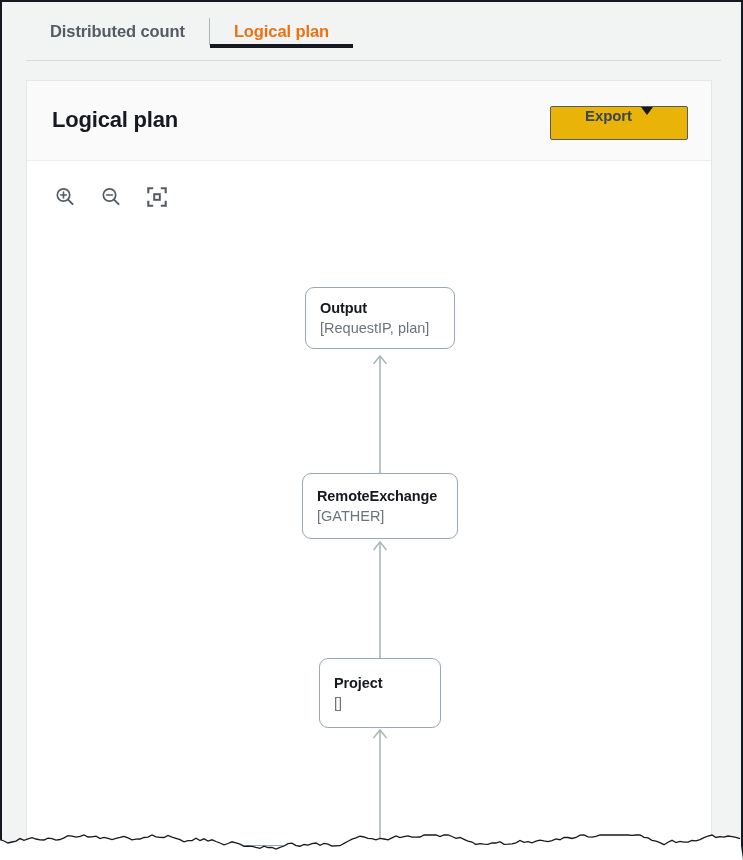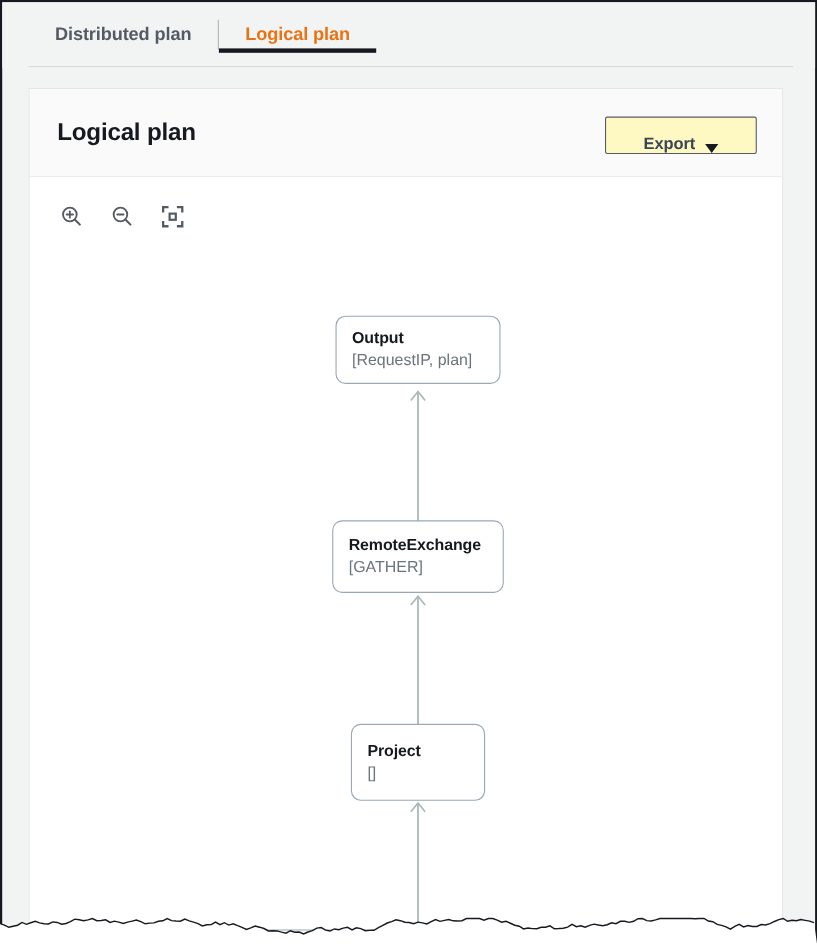--- a/index.html
+++ b/index.html
@@ -113,25 +113,25 @@
     color: #16191f;
     letter-spacing: -0.2px;
   }
   #export-button {
     position: absolute;
     right: 23px;
     top: 25px;
     height: 34px;
     min-width: 138px;
     box-sizing: border-box;
-    background: #fef9c3;
+    background: #eab308;
     border: 1px solid #545b64;
     border-radius: 2px;
     display: flex;
-    align-items: flex-end;
+    align-items: flex-start;
     justify-content: center;
     gap: 9px;
     cursor: pointer;
     padding: 0 14px;
   }
   #export-label {
     font-size: 15px;
     font-weight: bold;
     color: #3b4654;
     letter-spacing: -0.1px;
@@ -214,21 +214,21 @@
   }
 </style>
 </head>
 <body>
 
 <div id="page">
 
   <div id="tabs">
     <div id="tabs-inner">
       <div class="tab tab-inactive">
-        <span>Distributed plan</span>
+        <span>Distributed count</span>
       </div>
       <div class="tab-divider"></div>
       <div class="tab tab-active">
         <span>Logical plan</span>
         <div class="tab-underline"></div>
       </div>
     </div>
     <div id="tab-baseline"></div>
   </div>
 

